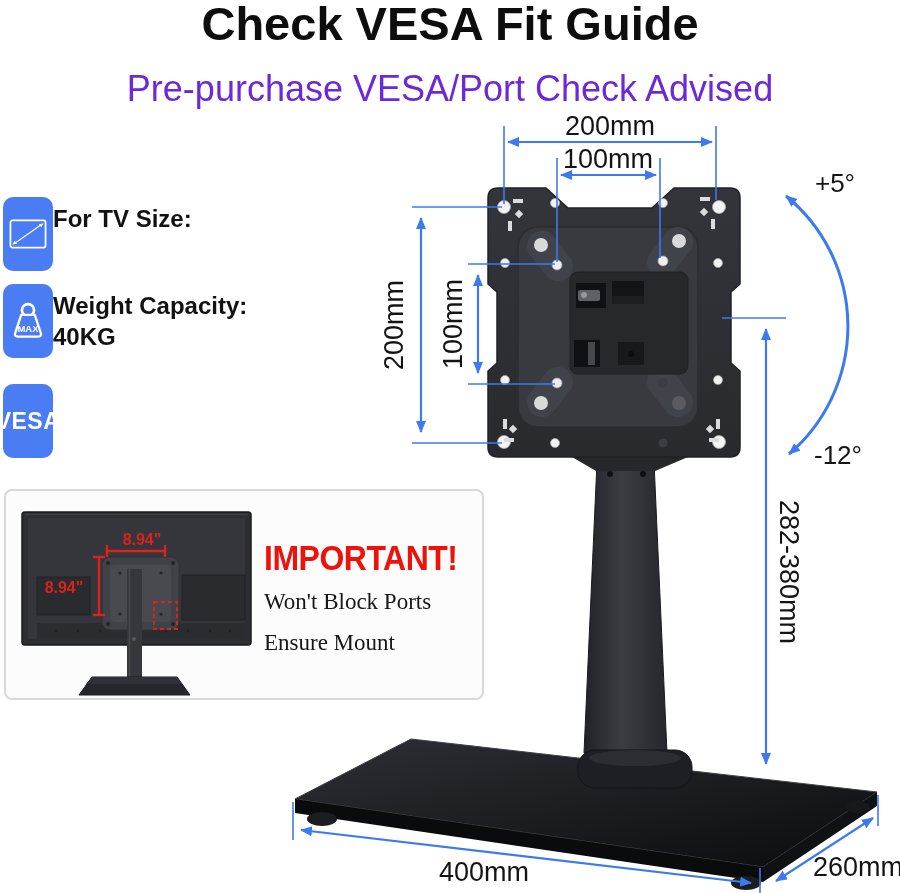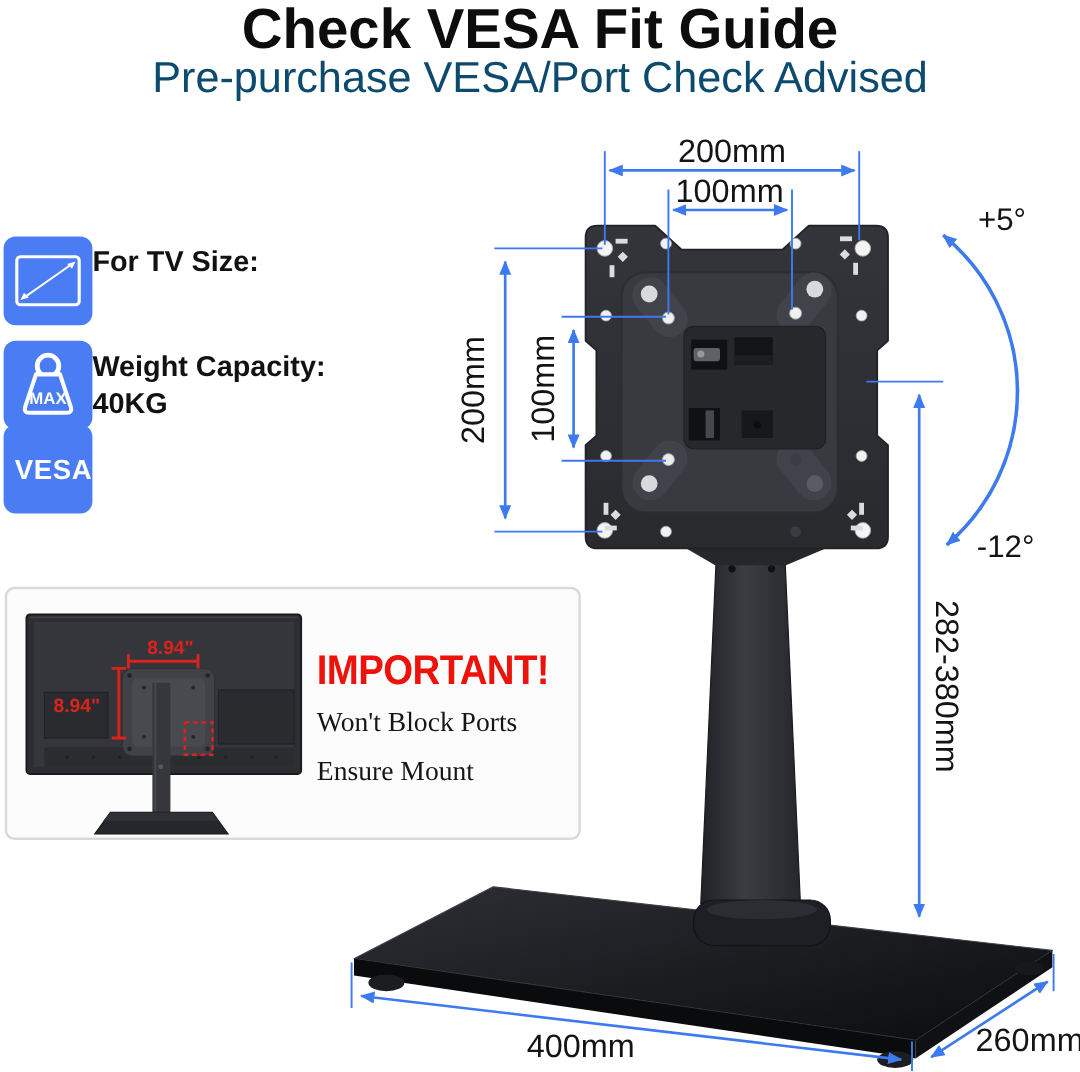--- a/index.html
+++ b/index.html
@@ -1,29 +1,29 @@
 <!DOCTYPE html>
 <html><head>
 <meta charset="utf-8">
 <style>
   html,body{margin:0;padding:0;background:#fff;}
   .page{position:relative;width:900px;height:893px;background:#ffffff;overflow:hidden;
         font-family:"Liberation Sans", sans-serif;}
   .title{position:absolute;top:-4px;left:0;width:100%;text-align:center;
          font-size:47px;font-weight:bold;color:#0d0d0d;letter-spacing:0px;}
-  .subtitle{position:absolute;top:44px;left:0;width:100%;text-align:center;
-            font-size:36px;font-weight:400;color:#0c4a6e;}
+  .subtitle{position:absolute;top:68px;left:0;width:100%;text-align:center;
+            font-size:36px;font-weight:400;color:#6d28d9;}
   .diagram{position:absolute;left:0;top:0;width:900px;height:893px;}
   svg text{font-family:"Liberation Sans", sans-serif;}
   .dim-label{font-size:27px;fill:#141414;}
   .deg-label{font-size:26px;fill:#141414;}
   
   .spec-row{position:absolute;left:3px;display:flex;align-items:flex-start;}
-  .spec-icon{width:74px;height:74px;border-radius:10px;background:#4a7cf3;flex:0 0 auto;
-             display:flex;align-items:center;justify-content:flex-end;}
+  .spec-icon{width:50px;height:74px;border-radius:10px;background:#4a7cf3;flex:0 0 auto;
+             display:flex;align-items:center;justify-content:center;}
   .vesa-glyph{color:#ffffff;font-weight:bold;font-size:23px;letter-spacing:0.5px;}
   .spec-text{font-size:24px;font-weight:bold;color:#121212;line-height:31px;padding-top:6px;white-space:nowrap;}
   
   .warn-panel{position:absolute;left:4px;top:489px;width:480px;height:211px;background:#fcfcfc;
               border:2px solid #d9d9d9;border-radius:8px;box-sizing:border-box;}
   .tv-svg{position:absolute;left:10px;top:8px;}
   .warn-copy{position:absolute;left:258px;top:48px;width:220px;}
   .important{font-size:32px;font-weight:bold;color:#ed120b;letter-spacing:-0.5px;
              transform:scaleY(1.08);transform-origin:left top;}
   .warn-line{font-family:"Liberation Serif", serif;font-size:23px;color:#161616;margin-top:11px;line-height:30px;}
@@ -200,21 +200,21 @@
         <path d="M27,28 L47,28 L56,55 Q57.5,60 52.5,60 L21.5,60 Q16.5,60 18,55 Z" fill="#4a7cf3" stroke="#ffffff" stroke-width="3.4" stroke-linejoin="round"></path>
         <text x="37" y="53" text-anchor="middle" font-size="14" font-weight="bold" fill="#ffffff">MAX</text>
       </svg>
     </div>
     <div class="spec-text">
       <div>Weight Capacity:</div>
       <div>40KG</div>
     </div>
   </div>
 
-  <div class="spec-row" style="top:354px;flex-direction:column;">
+  <div class="spec-row" style="top:384px;flex-direction:column;">
     <div class="spec-icon">
       <span class="vesa-glyph">VESA</span>
     </div>
     <div class="spec-text">
     </div>
   </div>
 
   <div class="warn-panel">
     <svg class="tv-svg" width="245" height="200" viewBox="0 0 245 200">
 

